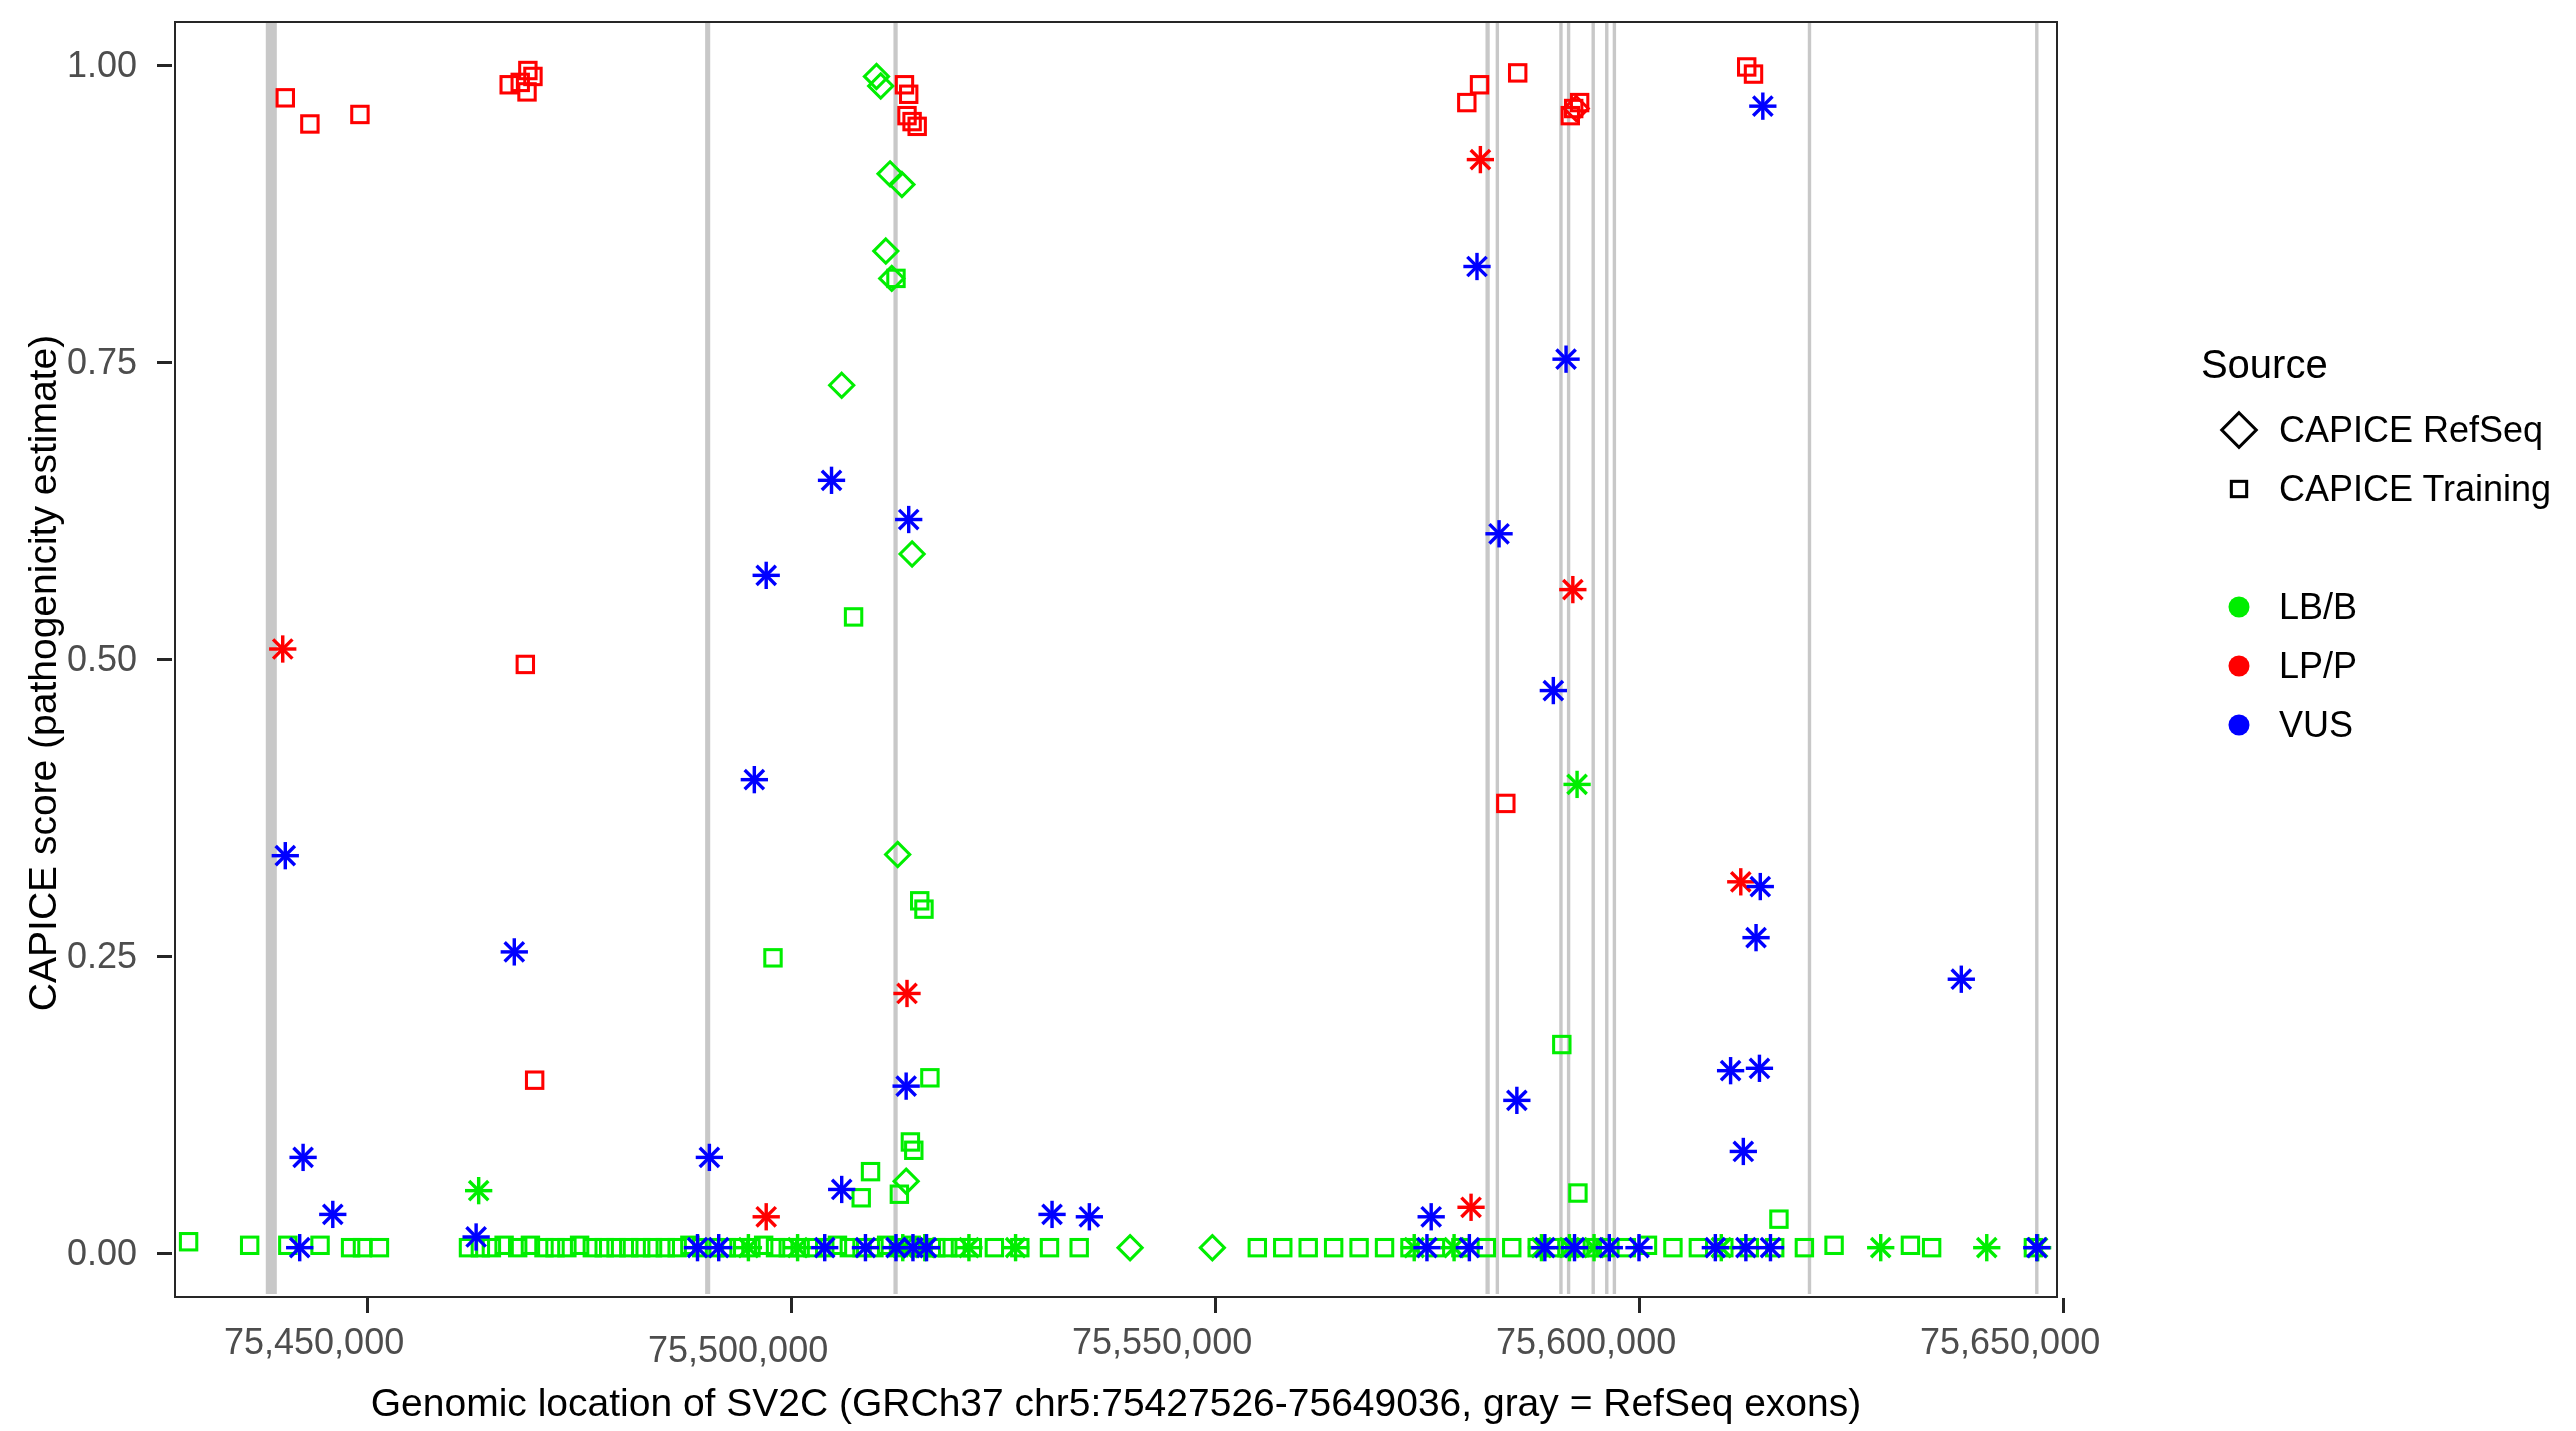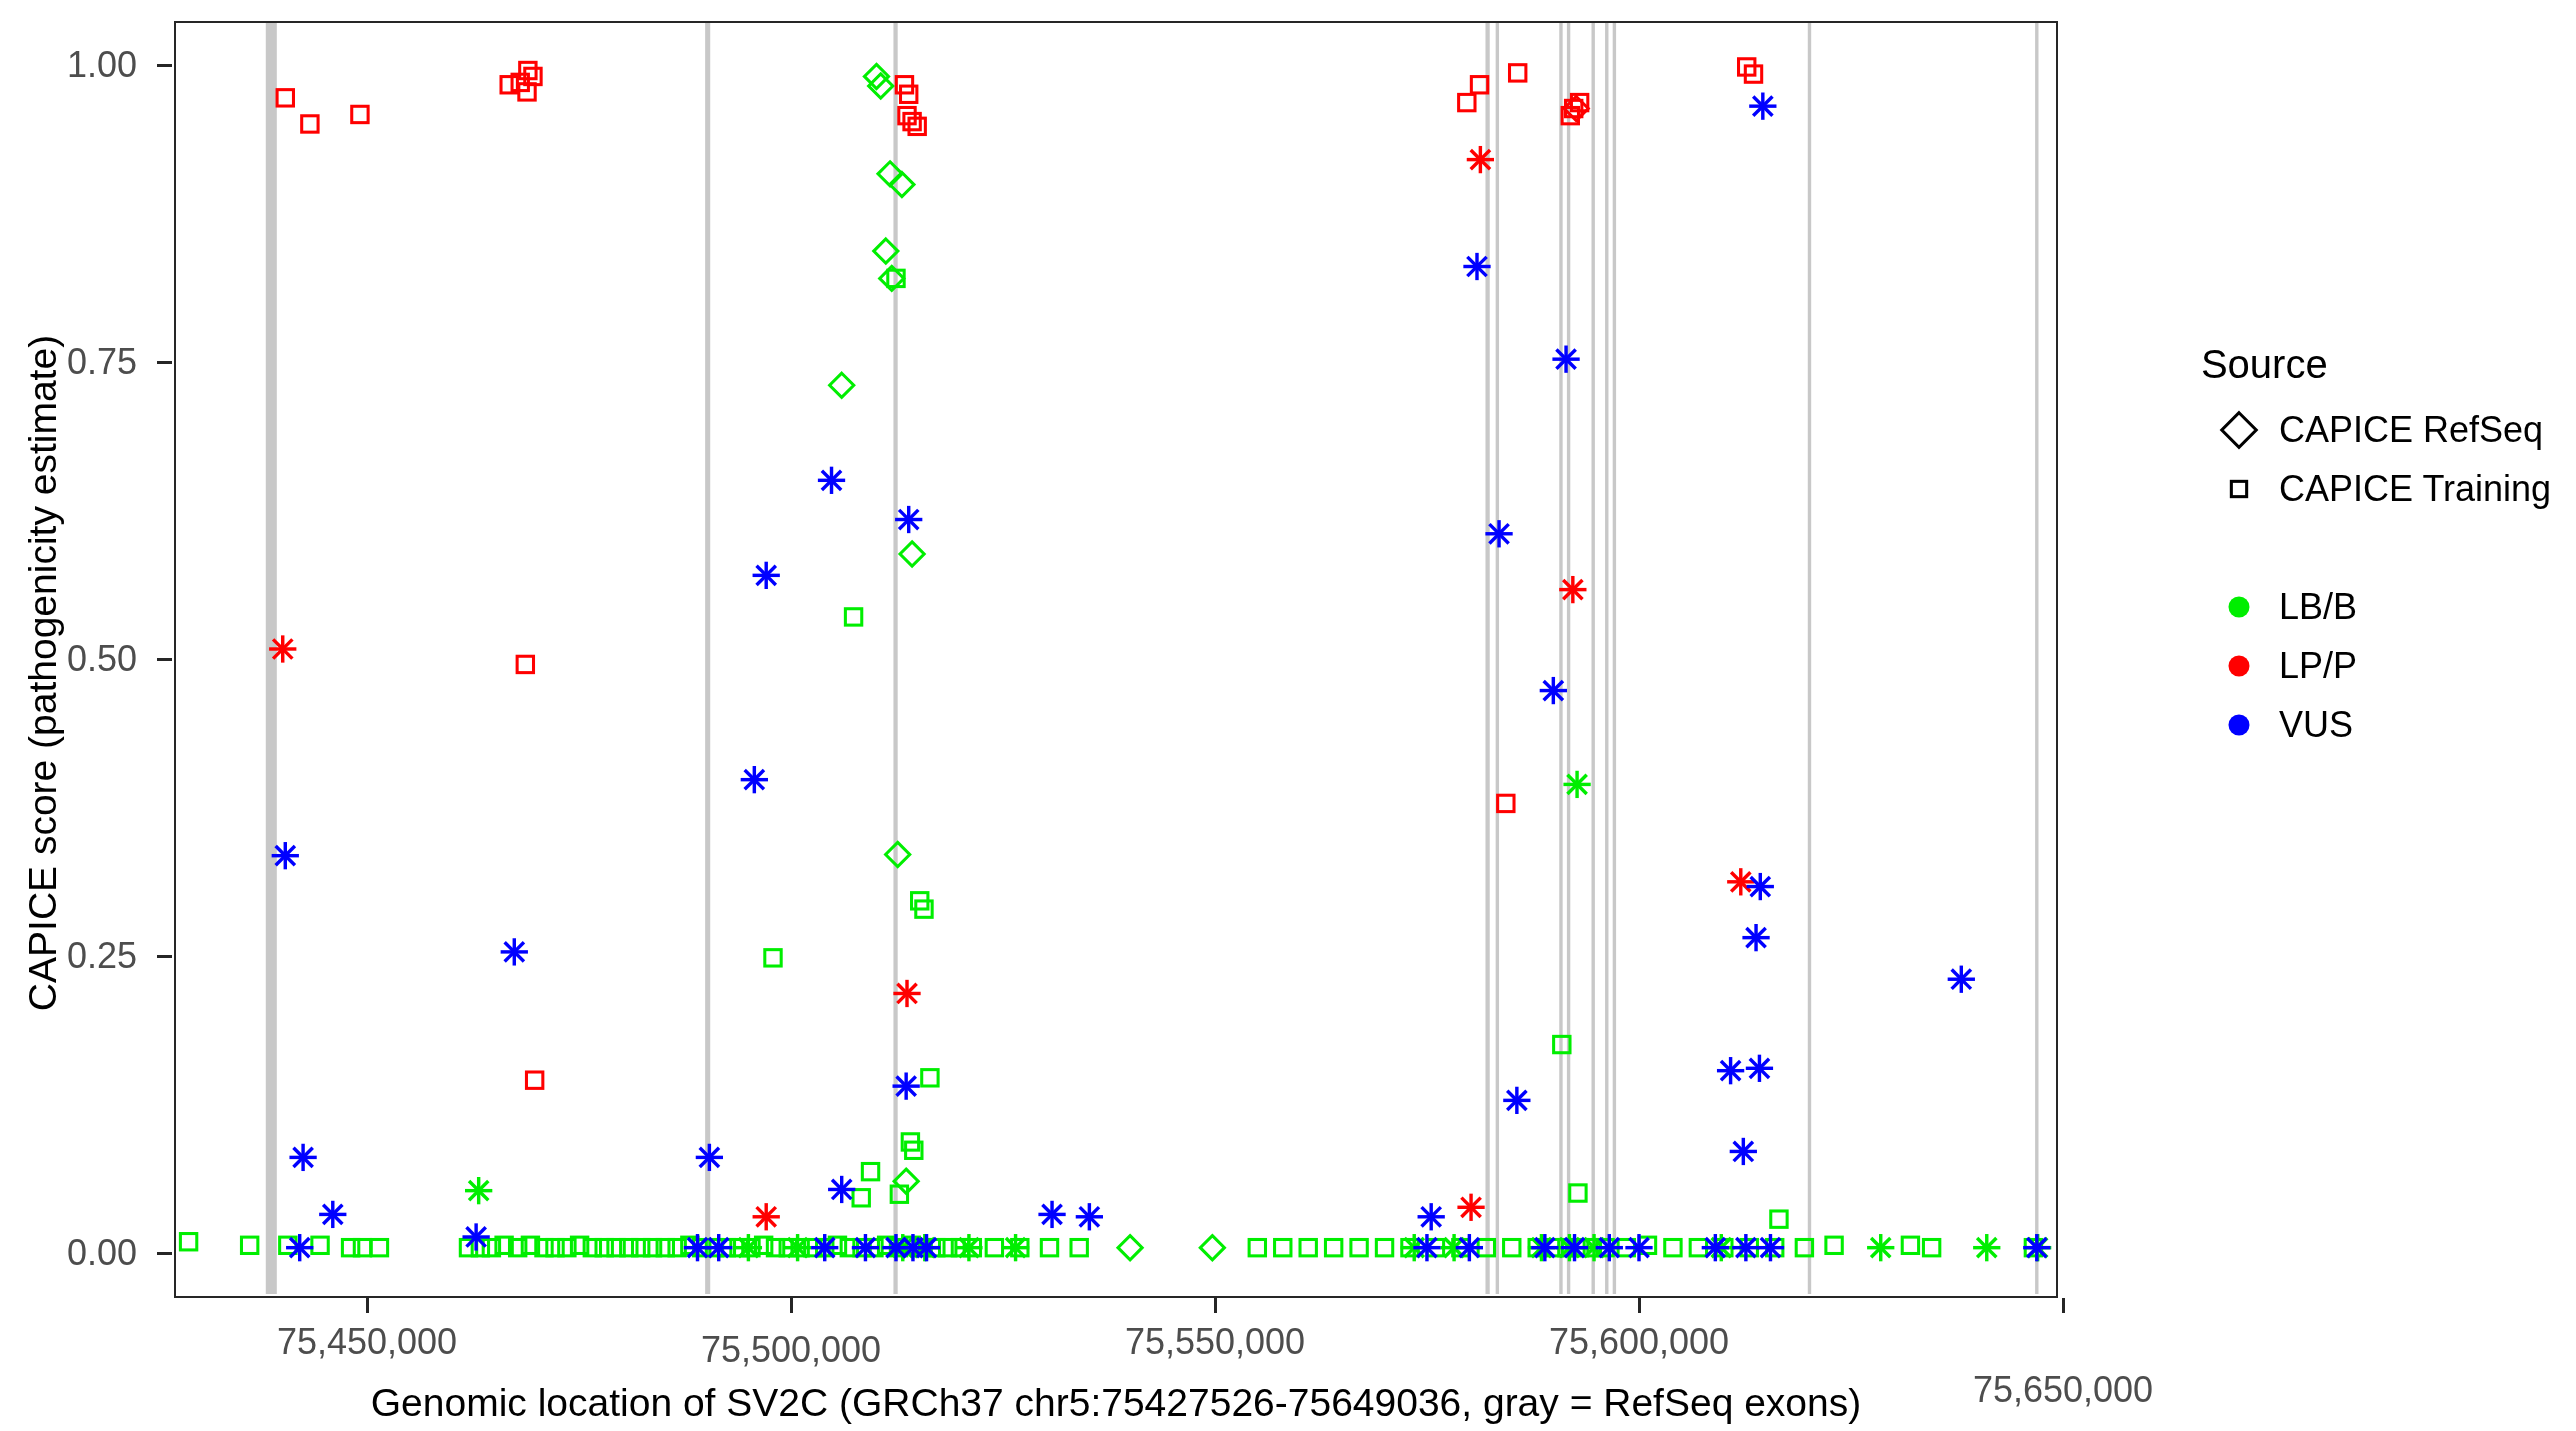--- a/index.html
+++ b/index.html
@@ -14,21 +14,21 @@
   
   #y-axis-title{position:absolute;left:-1px;top:0px;width:1326px;height:50px;
                 transform:rotate(-90deg);transform-origin:0 0;
                 translate:19px 1336px;
                 font-size:39px;color:#000;text-align:center;line-height:50px;white-space:nowrap;}
   .ytick-label{position:absolute;right:0;width:143px;text-align:right;
                font-size:36px;color:#4d4d4d;line-height:1;}
   .ytick-mark{position:absolute;width:15.3px;height:2.9px;background:#262626;}
 
   
-  .xtick-label{position:absolute;width:286px;text-align:center;
+  .xtick-label{position:absolute;width:286px;text-align:left;
                font-size:36px;color:#4d4d4d;line-height:1;}
   .xtick-mark{position:absolute;width:2.9px;height:15.3px;background:#262626;}
   #x-axis-title{position:absolute;left:174px;top:1381px;width:1884px;
                 text-align:center;font-size:39px;color:#000;white-space:nowrap;}
 
   
   #legend{position:absolute;left:2199px;top:342px;width:363px;}
   .legend-title{font-size:40px;color:#000;margin:0 0 13.4px 1.9px;white-space:nowrap;}
   .legend-block{margin-bottom:59px;}
   .legend-row{display:flex;align-items:center;height:59px;}
@@ -636,21 +636,21 @@
   <div id="x-ticks">
       <div class="xtick-mark" style="left: 366px; top: 1298px;"></div>
       <div class="xtick-label" style="left: 224px; top: 1324px;">75,450,000</div>
       <div class="xtick-mark" style="left: 790px; top: 1298px;"></div>
       <div class="xtick-label" style="left: 648px; top: 1324px; margin-top: 8px;">75,500,000</div>
       <div class="xtick-mark" style="left: 1214px; top: 1298px;"></div>
       <div class="xtick-label" style="left: 1072px; top: 1324px;">75,550,000</div>
       <div class="xtick-mark" style="left: 1638px; top: 1298px;"></div>
       <div class="xtick-label" style="left: 1496px; top: 1324px;">75,600,000</div>
       <div class="xtick-mark" style="left: 2062px; top: 1298px;"></div>
-      <div class="xtick-label" style="left: 1920px; top: 1372px;">75,650,000</div>
+      <div class="xtick-label" style="left: 1920px; top: 1324px;">75,650,000</div>
     </div>
   <div id="x-axis-title">Genomic location of SV2C (GRCh37 chr5:75427526-75649036, gray = RefSeq exons)</div>
 
   <div id="legend">
 
     <div class="legend-block">
       <div class="legend-title">Source</div>
 
       <div class="legend-row">
         <span class="legend-key">

